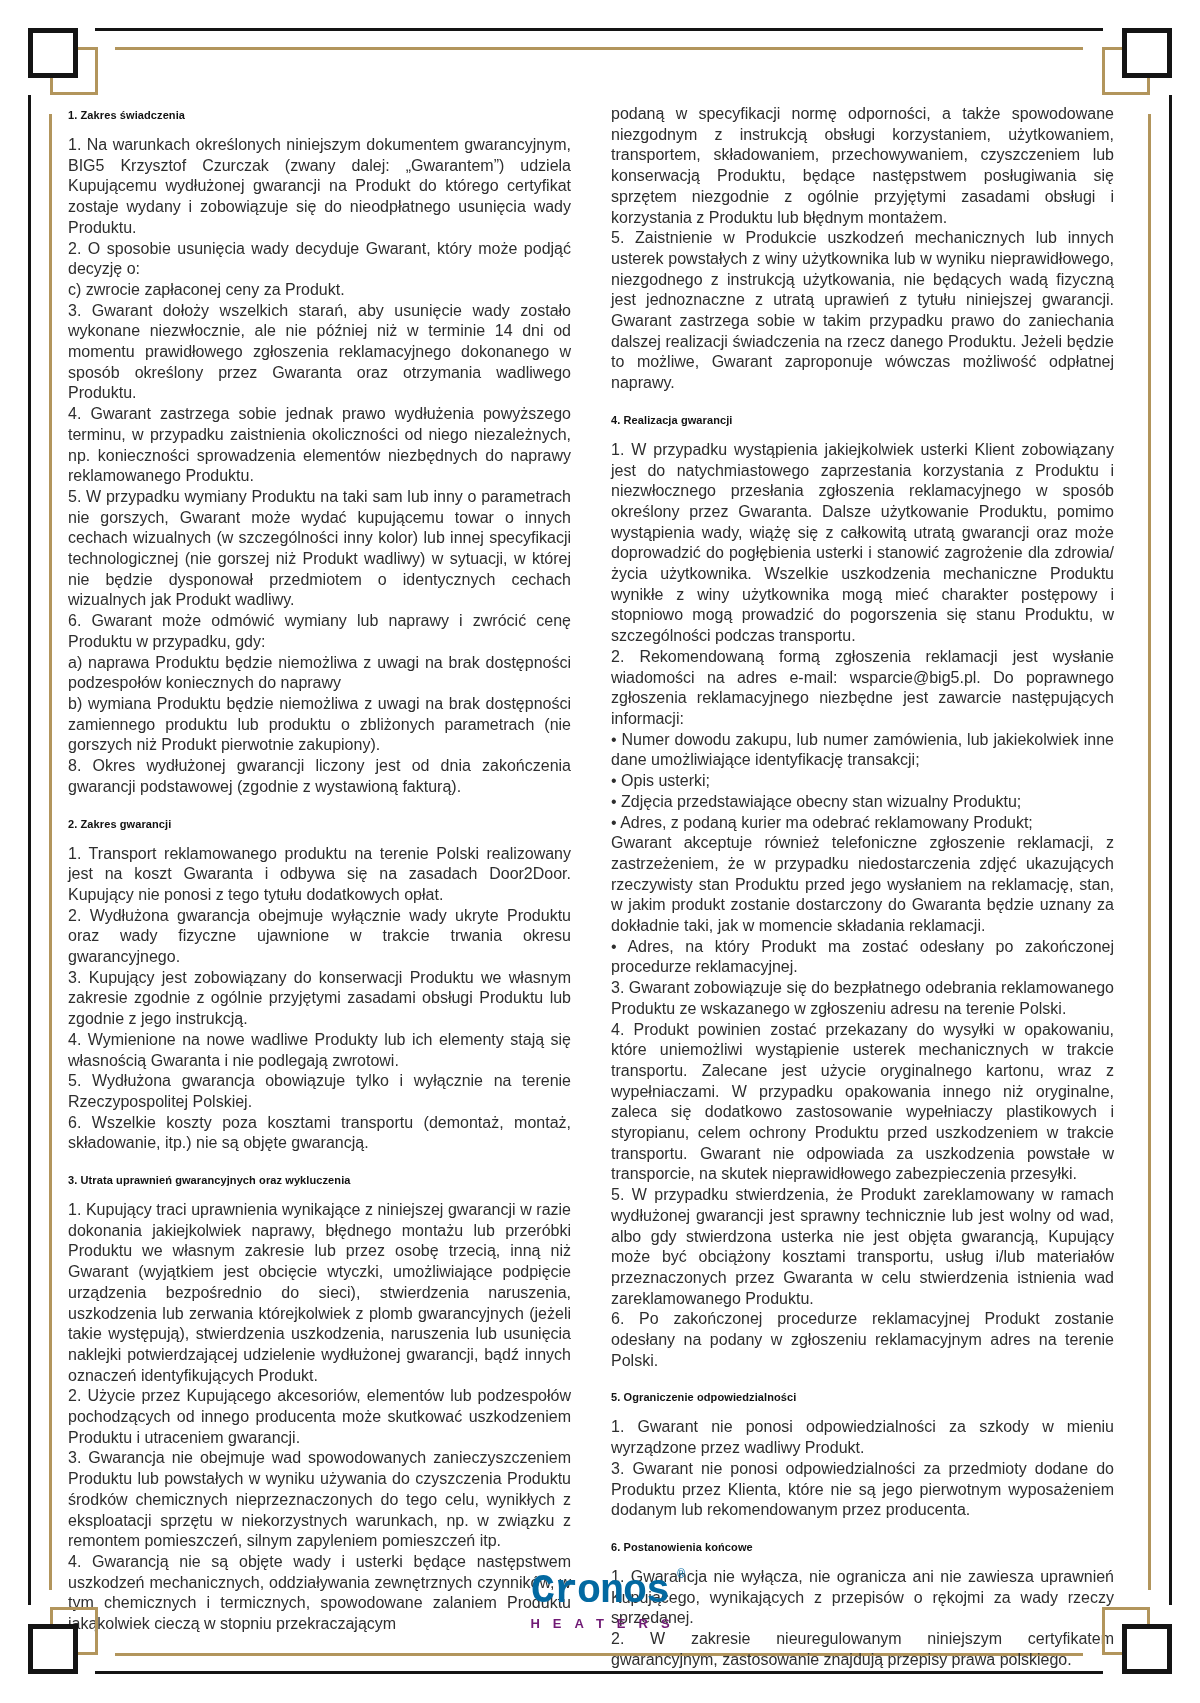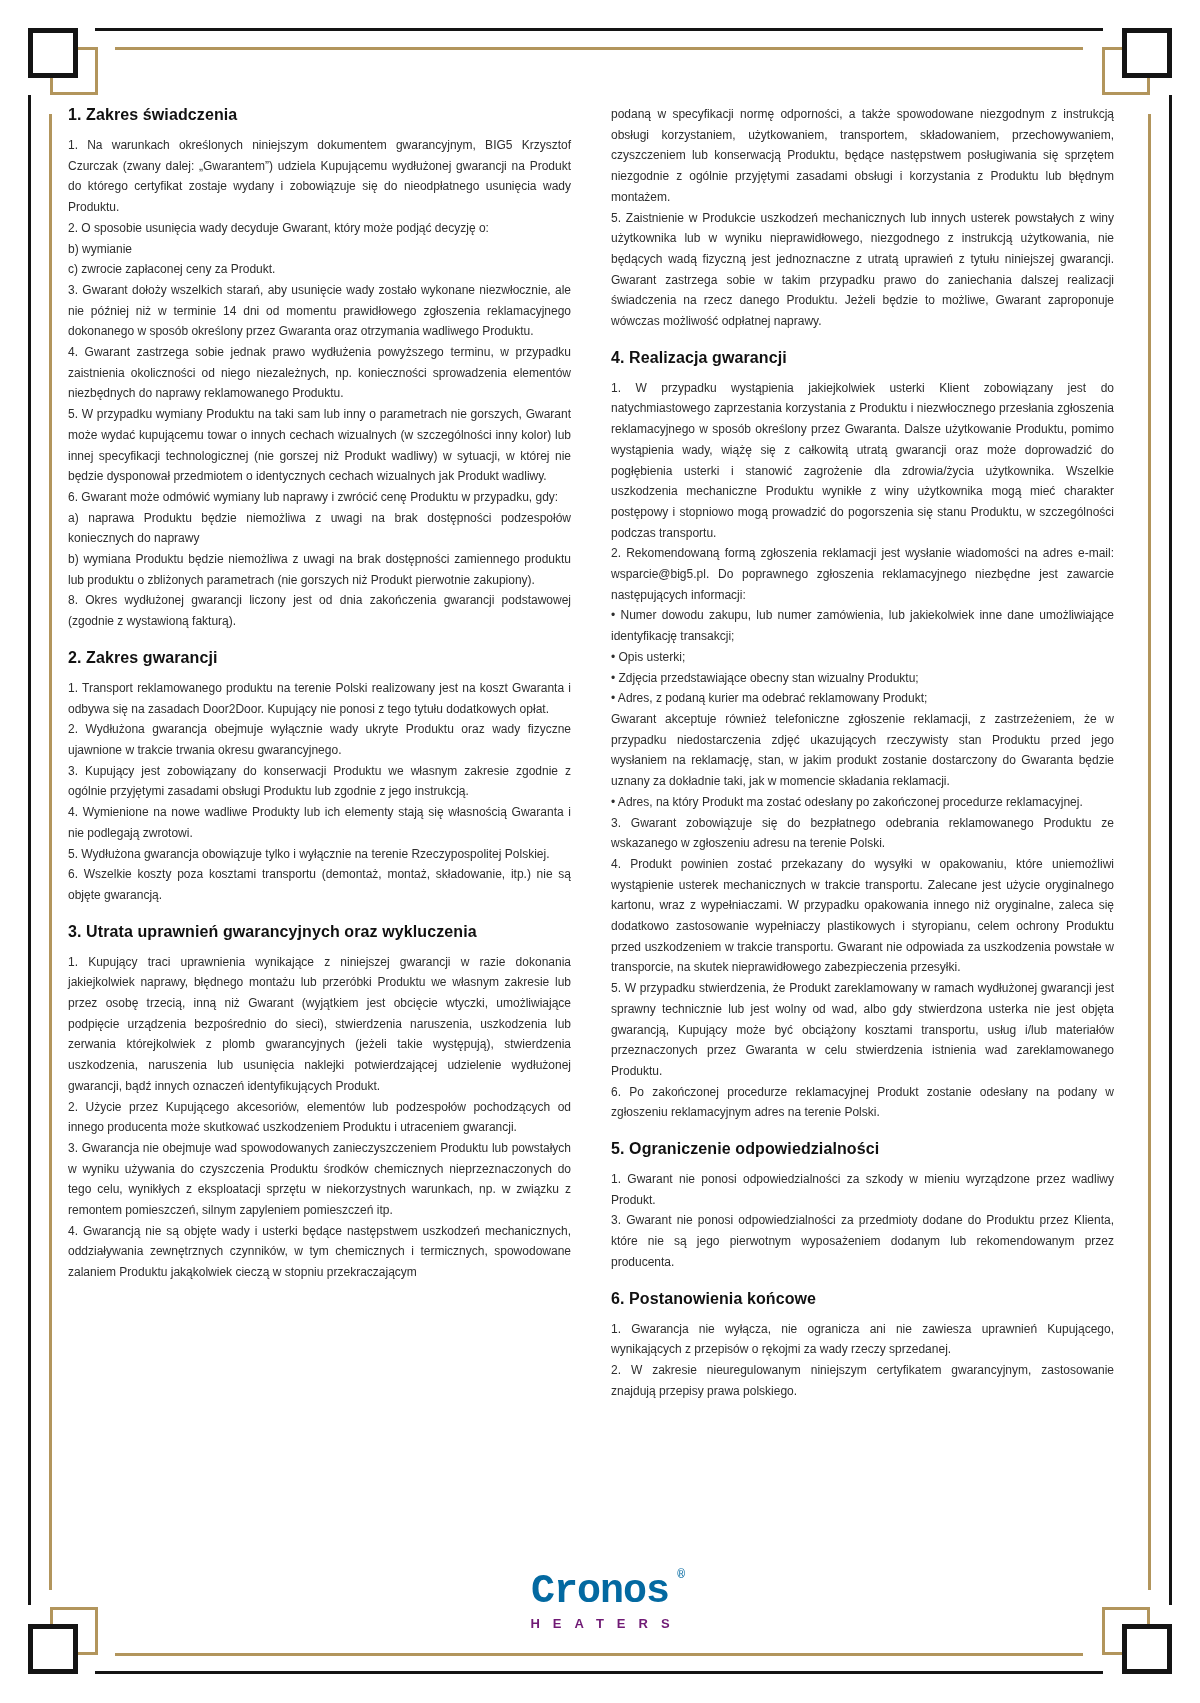--- a/index.html
+++ b/index.html
@@ -18,28 +18,28 @@
   .sq.black{width:50px;height:50px;border:5px solid #141414;z-index:3;}
   .sq.gold{width:48px;height:48px;border:3px solid #b2955c;background:transparent;z-index:2;}
   
   .content{
     position:absolute;left:68px;top:104px;width:1046px;
     display:flex;gap:40px;
   }
   .col{width:503px;}
   .heading{
     font-weight:bold;color:#111111;
-    font-size:16px;line-height:22px;
+    font-size:11px;line-height:22px;
     margin:15px 0 9px 0;
     letter-spacing:.1px;
   }
   .col .heading:first-child{margin-top:0;}
   .para{
     margin:0;
-    font-size:12px;line-height:20.7px;
+    font-size:16px;line-height:20.7px;
     text-align:justify;
     color:#2e2e2e;
   }
   
   .footer{
     position:absolute;left:0;right:0;top:1572px;
     text-align:center;z-index:4;
   }
   .brand{
     display:inline-block;position:relative;
@@ -77,21 +77,20 @@
   <div class="sq gold" style="left:50px;top:1607px;"></div>
   <div class="sq black" style="left:28px;top:1624px;"></div>
   <div class="sq gold" style="left:1102px;top:1607px;"></div>
   <div class="sq black" style="left:1122px;top:1624px;"></div>
 
   <div class="content">
     <div class="col">
         <div class="heading">1. Zakres świadczenia</div>
         <p class="para">1. Na warunkach określonych niniejszym dokumentem gwarancyjnym, BIG5 Krzysztof Czurczak (zwany dalej: „Gwarantem”) udziela Kupującemu wydłużonej gwarancji na Produkt do którego certyfikat zostaje wydany i zobowiązuje się do nieodpłatnego usunięcia wady Produktu.</p>
         <p class="para">2. O sposobie usunięcia wady decyduje Gwarant, który może podjąć decyzję o:</p>
-        <p class="para">b) wymianie</p>
         <p class="para">c) zwrocie zapłaconej ceny za Produkt.</p>
         <p class="para">3. Gwarant dołoży wszelkich starań, aby usunięcie wady zostało wykonane niezwłocznie, ale nie później niż w terminie 14 dni od momentu prawidłowego zgłoszenia reklamacyjnego dokonanego w sposób określony przez Gwaranta oraz otrzymania wadliwego Produktu.</p>
         <p class="para">4. Gwarant zastrzega sobie jednak prawo wydłużenia powyższego terminu, w przypadku zaistnienia okoliczności od niego niezależnych, np. konieczności sprowadzenia elementów niezbędnych do naprawy reklamowanego Produktu.</p>
         <p class="para">5. W przypadku wymiany Produktu na taki sam lub inny o parametrach nie gorszych, Gwarant może wydać kupującemu towar o innych cechach wizualnych (w szczególności inny kolor) lub innej specyfikacji technologicznej (nie gorszej niż Produkt wadliwy) w sytuacji, w której nie będzie dysponował przedmiotem o identycznych cechach wizualnych jak Produkt wadliwy.</p>
         <p class="para">6. Gwarant może odmówić wymiany lub naprawy i zwrócić cenę Produktu w przypadku, gdy:</p>
         <p class="para">a) naprawa Produktu będzie niemożliwa z uwagi na brak dostępności podzespołów koniecznych do naprawy</p>
         <p class="para">b) wymiana Produktu będzie niemożliwa z uwagi na brak dostępności zamiennego produktu lub produktu o zbliżonych parametrach (nie gorszych niż Produkt pierwotnie zakupiony).</p>
         <p class="para">8. Okres wydłużonej gwarancji liczony jest od dnia zakończenia gwarancji podstawowej (zgodnie z wystawioną fakturą).</p>
         <div class="heading">2. Zakres gwarancji</div>
         <p class="para">1. Transport reklamowanego produktu na terenie Polski realizowany jest na koszt Gwaranta i odbywa się na zasadach Door2Door. Kupujący nie ponosi z tego tytułu dodatkowych opłat.</p>

